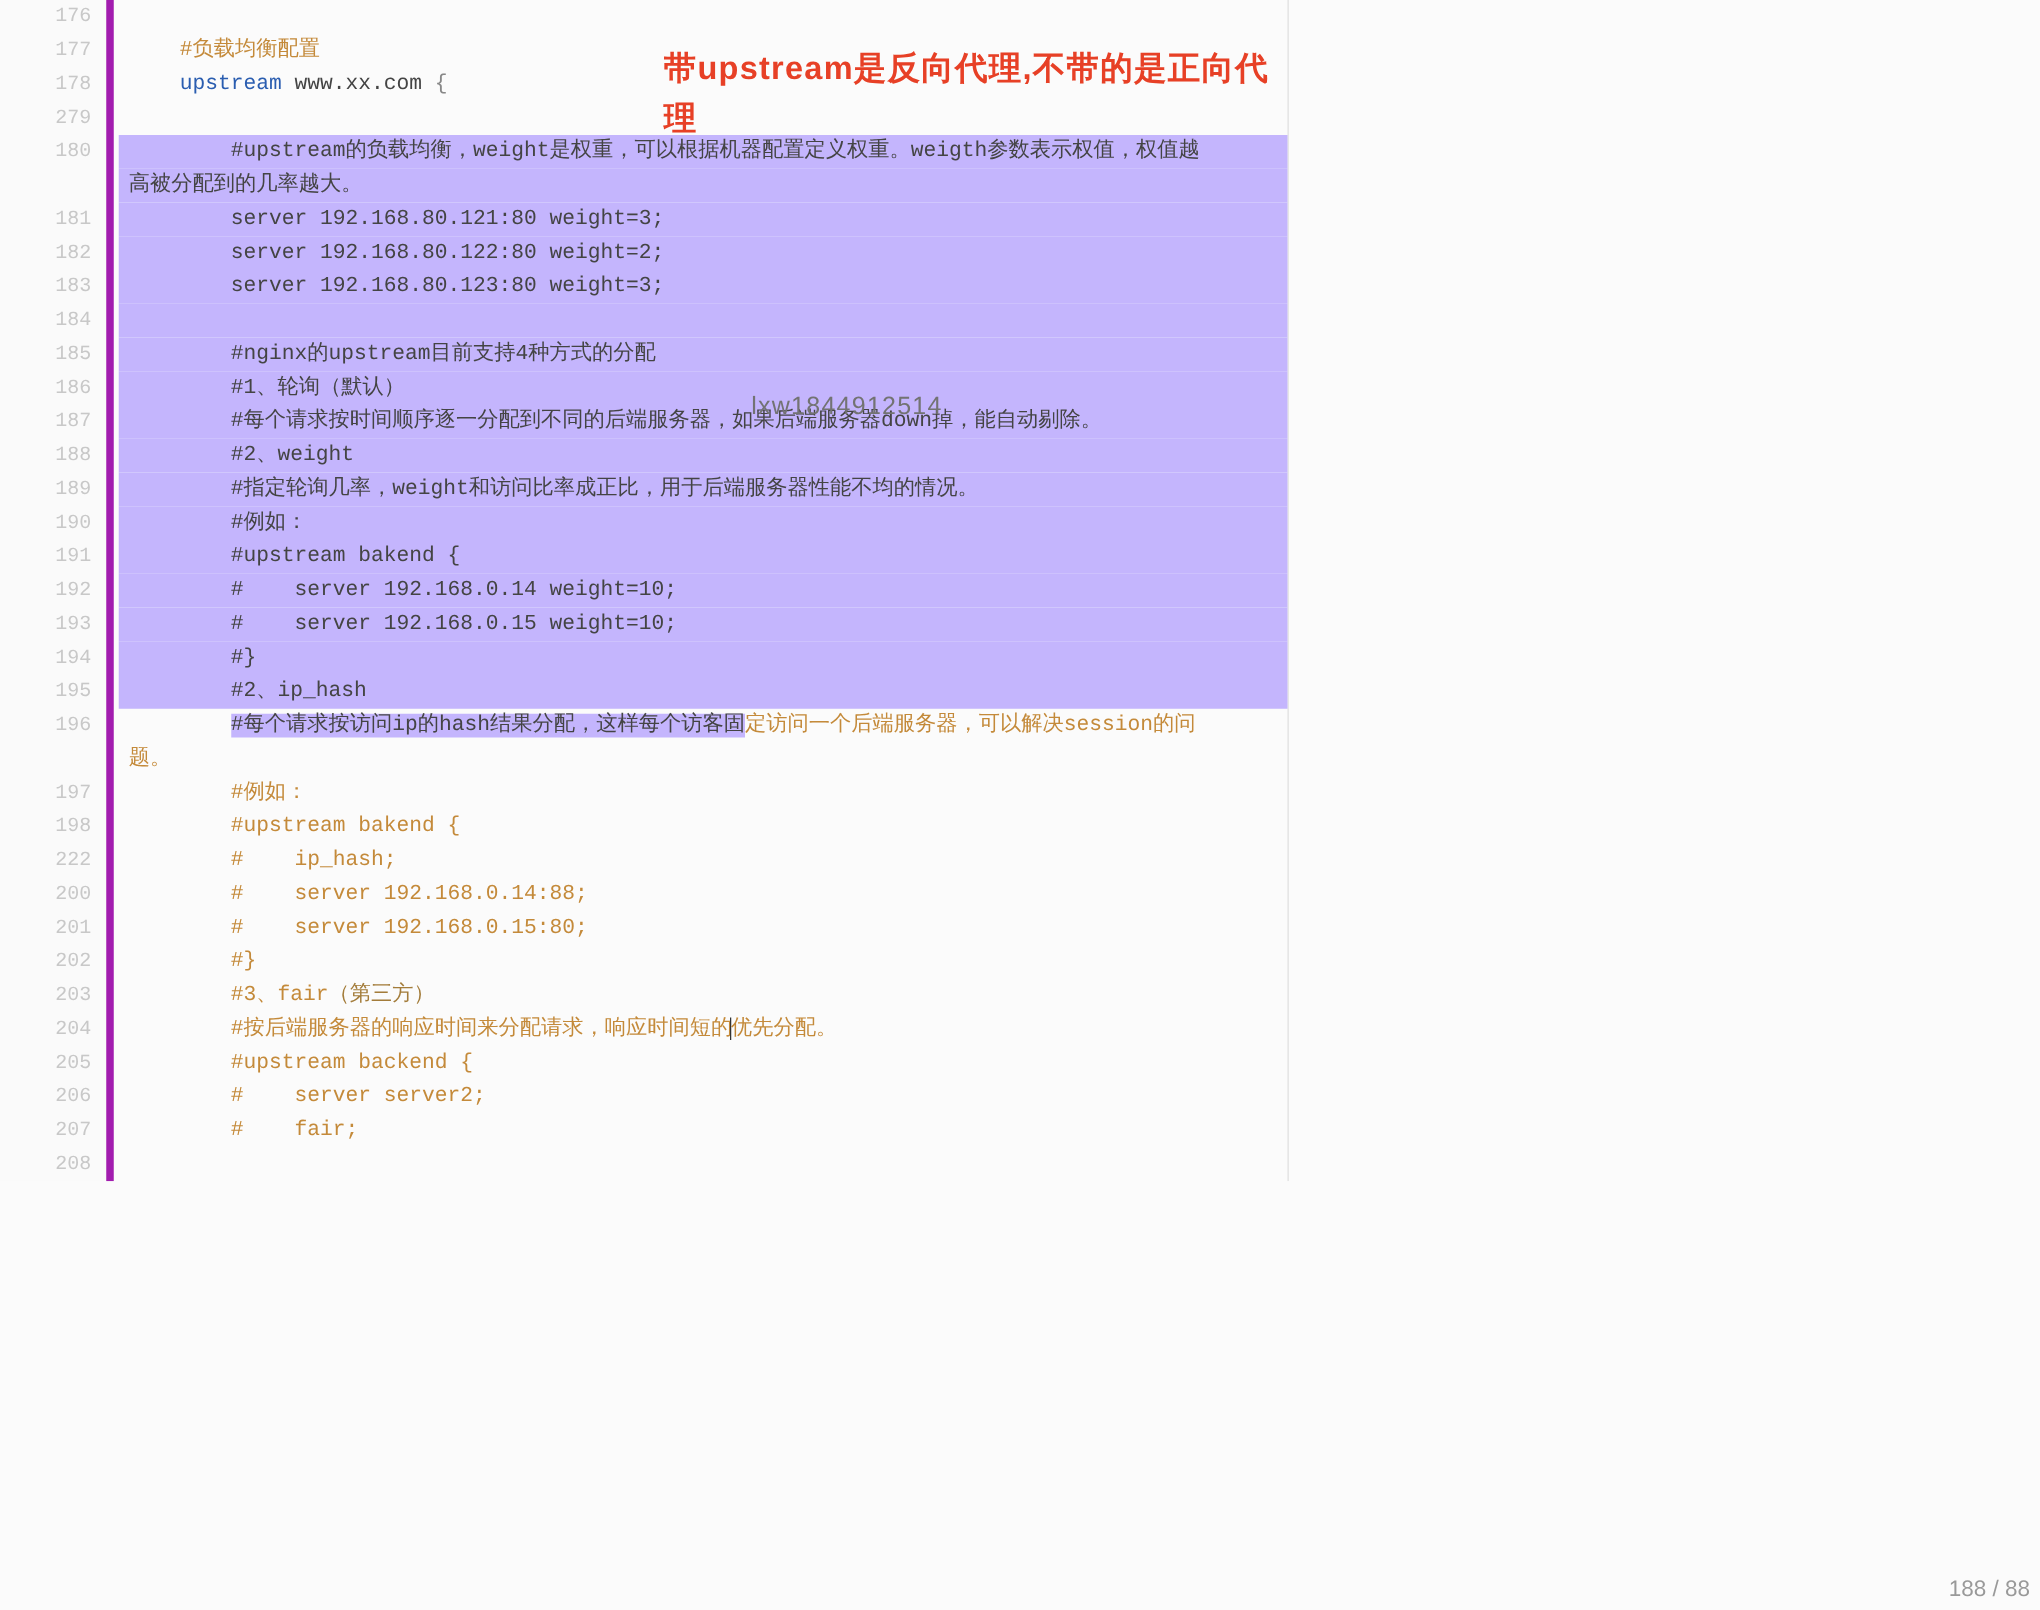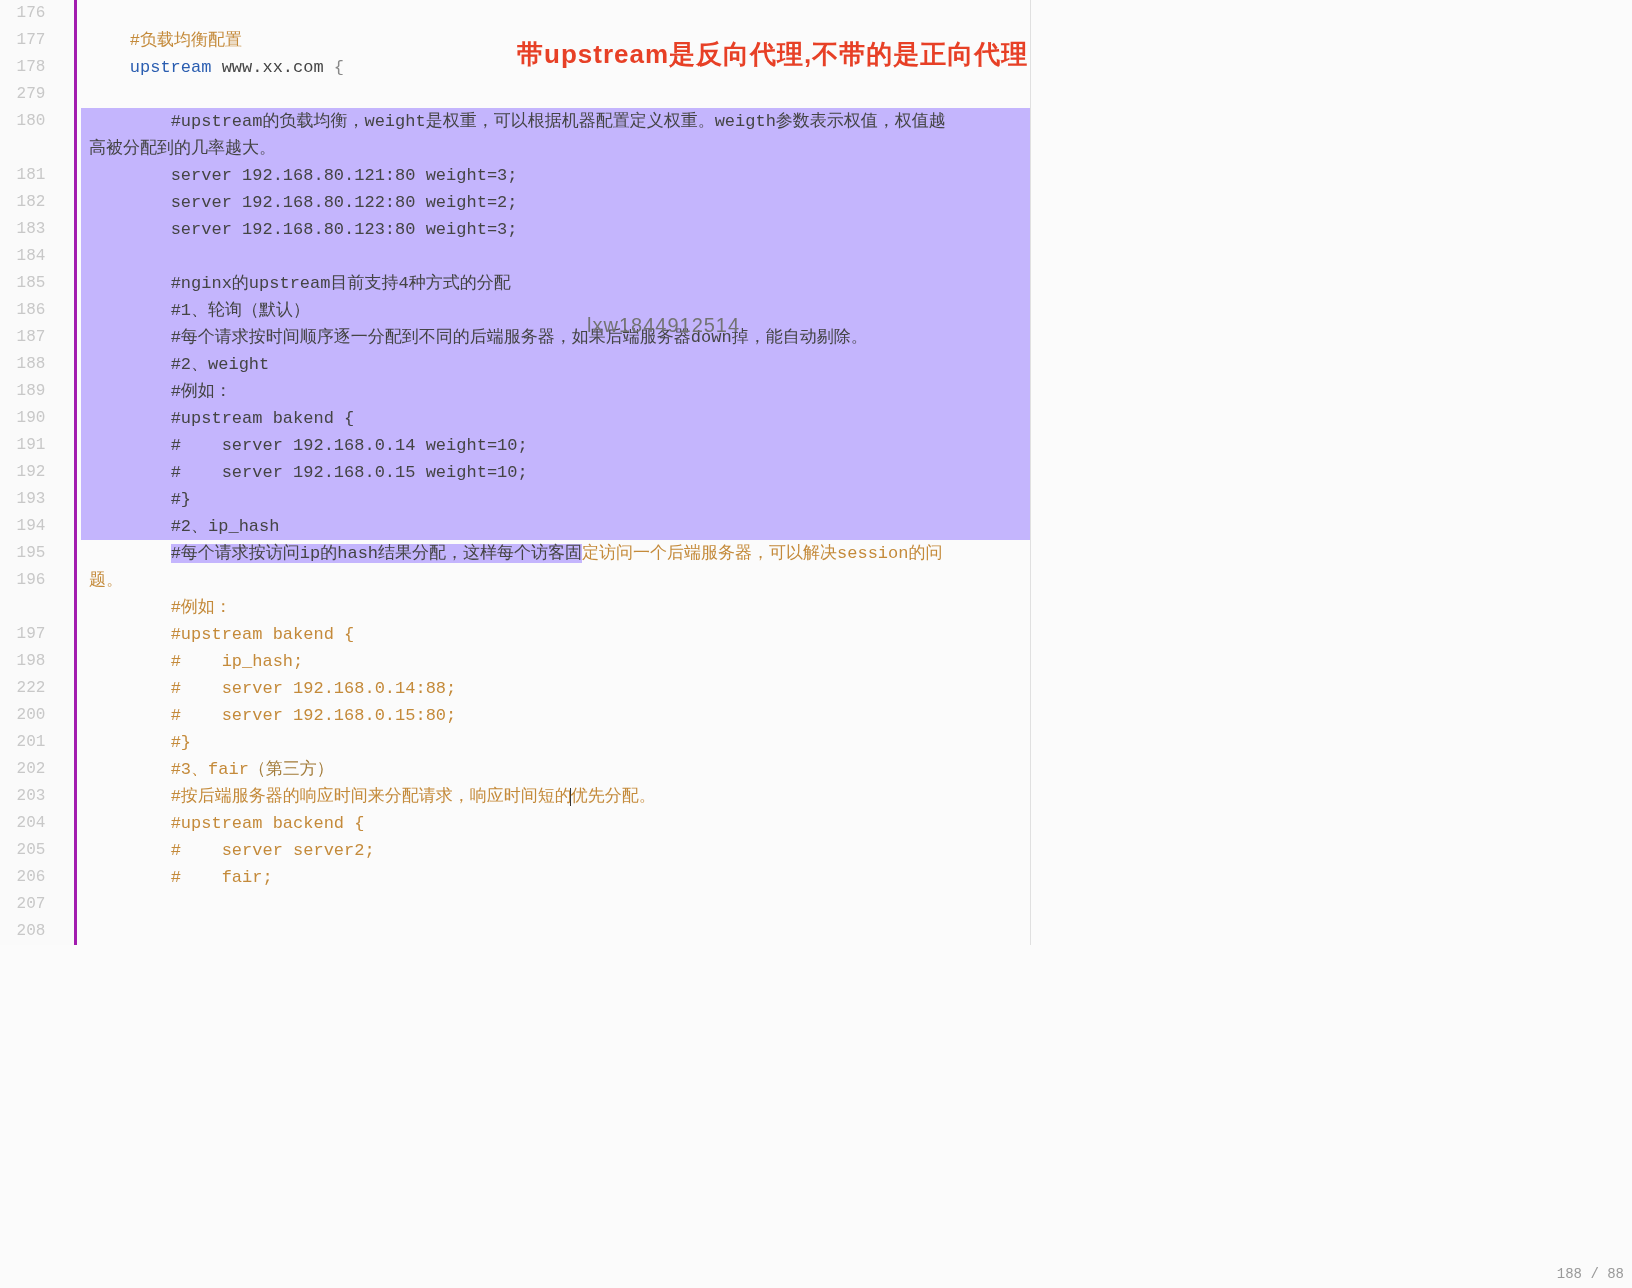--- a/index.html
+++ b/index.html
@@ -1,30 +1,30 @@
 <!DOCTYPE html>
 <html><head>
 <meta charset="utf-8">
 <style>
 html,body{margin:0;padding:0;background:#fbfbfb;font-family:"Consolas","Courier New",monospace;font-size:17px;line-height:1.55;color:#333;width:1632px}
 .editor{display:flex;border-right:1px solid #e0e0e0;width:1030px;background:#fbfbfb;position:relative}
-.gutter{width:62px;text-align:center;color:#c8c8c8;user-select:none;padding:0 12px 0 0;border-right:3px solid #a21caf;background:#fafafa}
+.gutter{width:62px;text-align:right;color:#c8c8c8;user-select:none;padding:0 12px 0 11px;border-right:6px solid #a21caf;background:#fafafa}
 .gutter div{height:27px;line-height:27px;font-size:16px}
 .code{flex:1;padding:0 0 0 4px;position:relative}
 .row{height:27px;line-height:27px;white-space:pre;padding-left:8px}
 .wrap{height:27px;line-height:27px;white-space:pre;padding-left:8px}
 .sel{background:#c4b5fd}
 .c-comment{color:#c48a3a}
 .c-kw{color:#2a5db0}
 .c-punc{color:#888}
 .c-plain{color:#444}
 .c-dim{color:#a37c3a}
 .annotation{position:absolute;left:440px;top:34px;font-family:"Microsoft YaHei","PingFang SC",sans-serif;font-size:26px;font-weight:700;color:#e74026;letter-spacing:1px}
 .watermark{position:absolute;left:510px;top:310px;color:#737373;font-size:20px;letter-spacing:1px;font-family:sans-serif}
-.status{position:fixed;bottom:2px;right:8px;font-size:14px;color:#999;font-family:Liberation Mono, monospace}
+.status{position:fixed;bottom:2px;right:8px;font-size:18px;color:#999;font-family:Liberation Sans, sans-serif}
 .cursor{display:inline-block;width:1px;height:18px;background:#333;vertical-align:middle;margin-left:-2px}
 </style>
 </head>
 <body>
 
 <div class="editor">
   <div class="gutter">
     <div>176</div>
     <div>177</div>
     <div>178</div>
@@ -73,20 +73,21 @@
     <div class="row sel">        <span class="c-plain">#upstream的负载均衡，weight是权重，可以根据机器配置定义权重。weigth参数表示权值，权值越</span></div>
     <div class="wrap sel"><span class="c-plain">高被分配到的几率越大。</span></div>
     <div class="row sel">        <span class="c-plain">server 192.168.80.121:80 weight=3;</span></div>
     <div class="row sel">        <span class="c-plain">server 192.168.80.122:80 weight=2;</span></div>
     <div class="row sel">        <span class="c-plain">server 192.168.80.123:80 weight=3;</span></div>
     <div class="row sel"></div>
     <div class="row sel">        <span class="c-plain">#nginx的upstream目前支持4种方式的分配</span></div>
     <div class="row sel">        <span class="c-plain">#1、轮询（默认）</span></div>
     <div class="row sel">        <span class="c-plain">#每个请求按时间顺序逐一分配到不同的后端服务器，如果后端服务器down掉，能自动剔除。</span></div>
     <div class="row sel">        <span class="c-plain">#2、weight</span></div>
+    <div class="row sel">        <span class="c-plain">#指定轮询几率，weight和访问比率成正比，用于后端服务器性能不均的情况。</span></div>
     <div class="row sel">        <span class="c-plain">#例如：</span></div>
     <div class="row sel">        <span class="c-plain">#upstream bakend {</span></div>
     <div class="row sel">        <span class="c-plain">#    server 192.168.0.14 weight=10;</span></div>
     <div class="row sel">        <span class="c-plain">#    server 192.168.0.15 weight=10;</span></div>
     <div class="row sel">        <span class="c-plain">#}</span></div>
     <div class="row sel">        <span class="c-plain">#2、ip_hash</span></div>
     <div class="row">        <span class="sel c-plain">#每个请求按访问ip的hash结果分配，这样每个访客固</span><span class="c-comment">定访问一个后端服务器，可以解决session的问</span></div>
     <div class="wrap"><span class="c-comment">题。</span></div>
     <div class="row">        <span class="c-comment">#例如：</span></div>
     <div class="row">        <span class="c-comment">#upstream bakend {</span></div>

